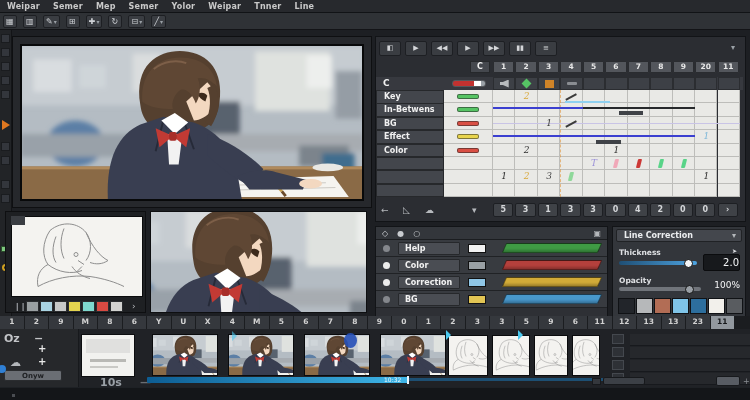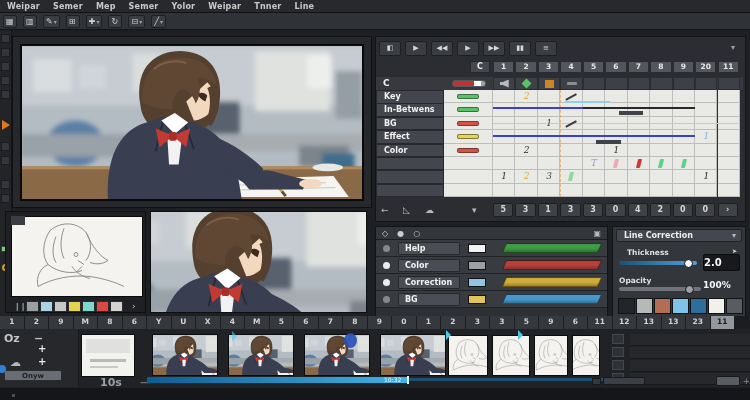--- a/index.html
+++ b/index.html
@@ -85,21 +85,21 @@
 
   
   .lc { left:612px; top:226px; width:134px; height:92px; background:#33363b; border:1px solid #121417; }
   .lc-head { position:absolute; left:3px; top:2px; width:126px; height:13px; background:#44474d; border:1px solid #202225;
     border-radius:2px; color:#eceef0; font-size:8px; font-weight:bold; line-height:11px; padding-left:7px; }
   .lc-head .car { position:absolute; right:5px; top:0; color:#b4b7bb; font-size:8px; }
   .lc-label { position:absolute; color:#dfe1e4; font-size:7.5px; font-weight:bold; }
   .track { position:absolute; height:4px; border-radius:2px; }
   .thumb { position:absolute; width:9px; height:9px; border-radius:50%; }
   .valbox { position:absolute; background:#17191c; border:1px solid #0b0c0e; border-radius:2px; color:#f4f5f6;
-    font-weight:bold; text-align:left; }
+    font-weight:normal; text-align:right; }
   .lcswatches { position:absolute; left:5px; top:71px; display:flex; gap:1px; }
   .lcswatch { width:17px; height:16px; border:1px solid #101215; }
 
   
   .timeline { left:0; top:316px; width:750px; height:84px; background:#202226; }
   .ruler { position:absolute; left:0; top:0; height:13px; width:750px; background:#1b1d20; display:flex; }
   .rcell { width:24.5px; height:13px; background:#35383d; border-right:1px solid #1b1d20; color:#d2d2d2;
     font-size:7.5px; font-weight:bold; text-align:center; line-height:12px; }
   .rcell.active { background:#92989e; color:#15171a; }
   .tl-left { position:absolute; left:0; top:13px; width:79px; height:71px; background:#26282b; border-right:1px solid #17191c; }
@@ -512,21 +512,21 @@
           <div class="laybar" style="background: linear-gradient(rgb(72, 152, 204) 0px, rgb(72, 152, 204) 55%, rgba(0, 0, 0, 0.25) 100%), rgb(72, 152, 204);"></div>
         </div>
       </div>
   </div>
 
   <div class="abs lc">
     <div class="lc-head">
       <span>Line Correction</span>
       <span class="car">▾</span>
     </div>
-    <div class="lc-label" style="left:14px;top:21px">Thickness</div>
+    <div class="lc-label" style="left:6px;top:21px">Thickness</div>
     <div class="lc-label" style="right:8px;top:20px;font-size:6px">➤</div>
     <div class="track" id="thick-track" style="left: 6px; top: 34px; width: 78px; background: linear-gradient(to right, rgb(31, 79, 117), rgb(77, 163, 224));"></div>
     <div class="thumb" id="thick-thumb" style="top: 31.5px; background: rgb(244, 245, 246); border: 1px solid rgb(13, 14, 16); left: 70.64px;"></div>
     <div class="valbox" style="left:90px;top:27px;width:37px;height:17px;font-size:10px;line-height:15px">2.0</div>
     <div class="lc-label" style="left:6px;top:49px">Opacity</div>
     <div class="track" id="op-track" style="left:6px;top:60px;width:82px;background:#70747a"></div>
     <div class="thumb" id="op-thumb" style="top: 57.5px; background: rgb(154, 160, 166); border: 1px solid rgb(17, 17, 17); left: 71.7px;"></div>
     <div class="valbox" style="left:90px;top:52px;width:37px;height:14px;font-size:9px;line-height:12px;background:transparent;border:none">100%</div>
     <div class="lcswatches">
         <div class="lcswatch" style="background: rgb(34, 37, 42);"></div>

